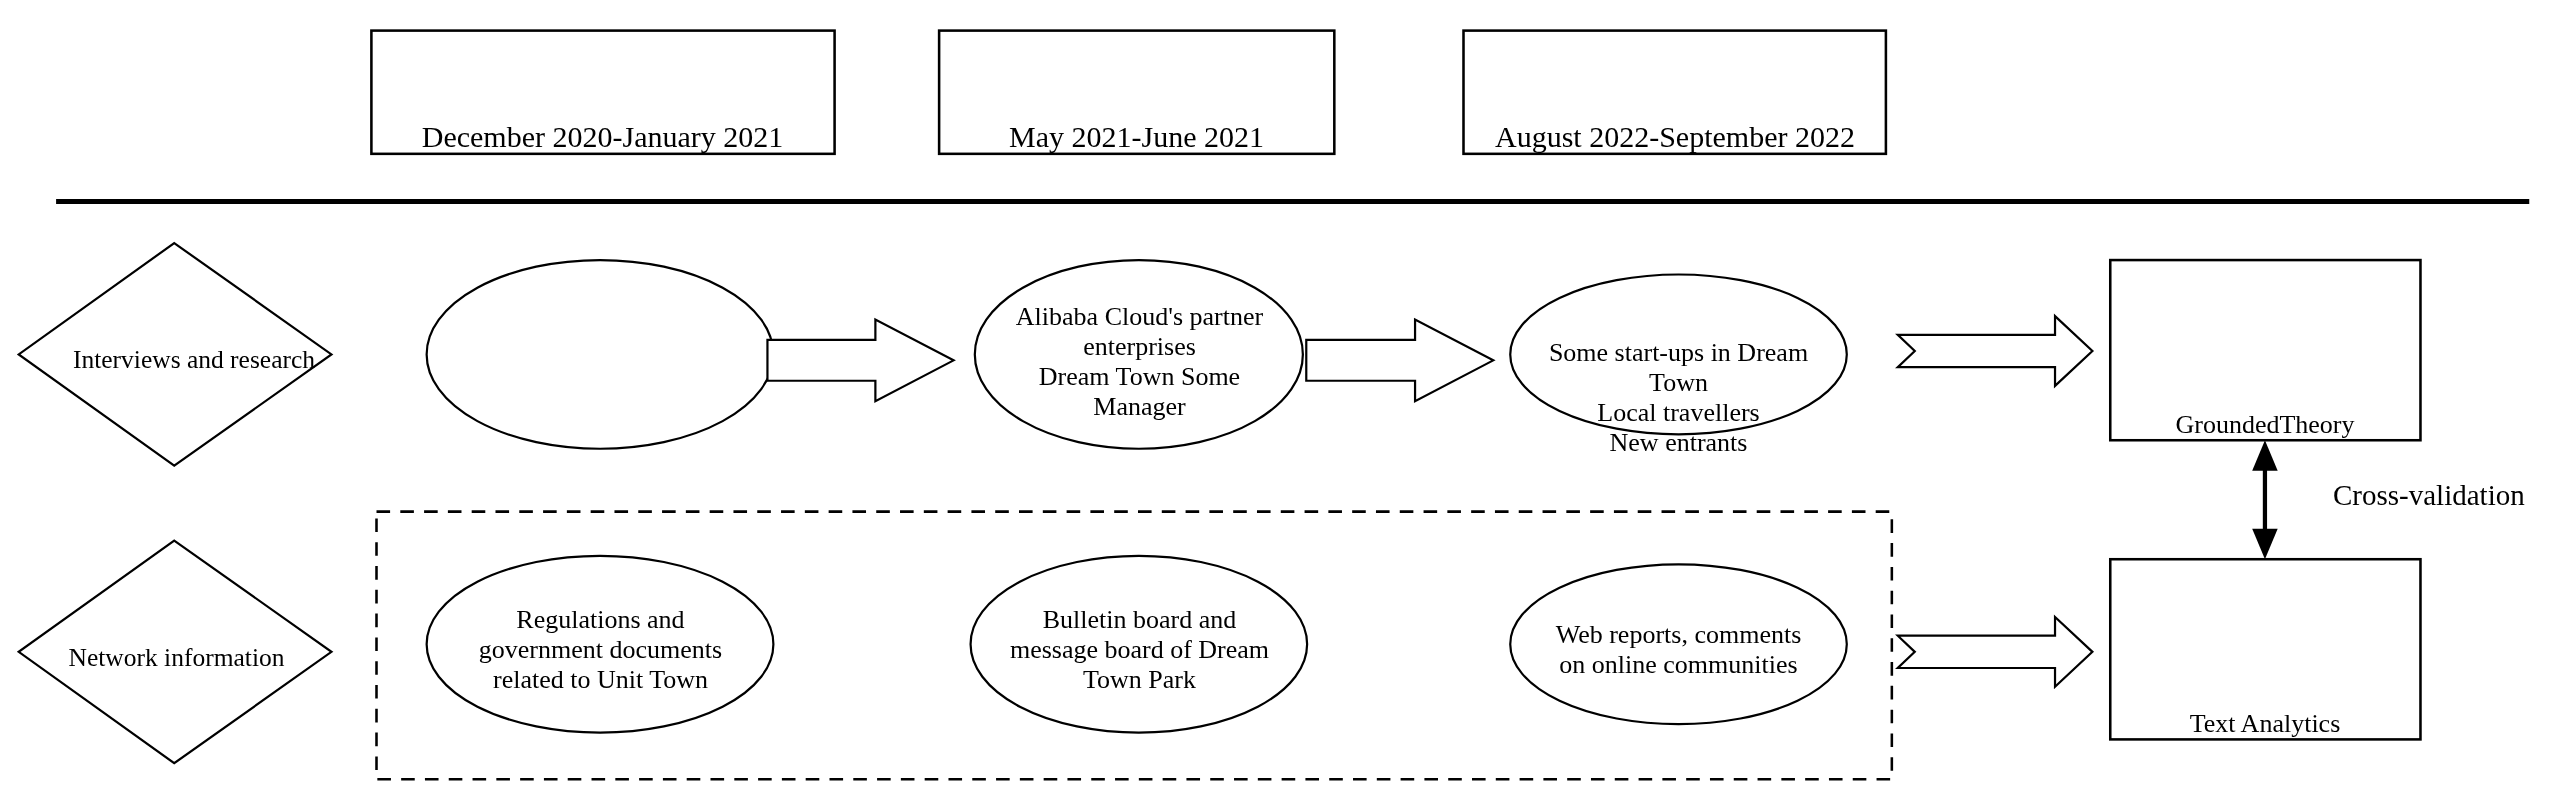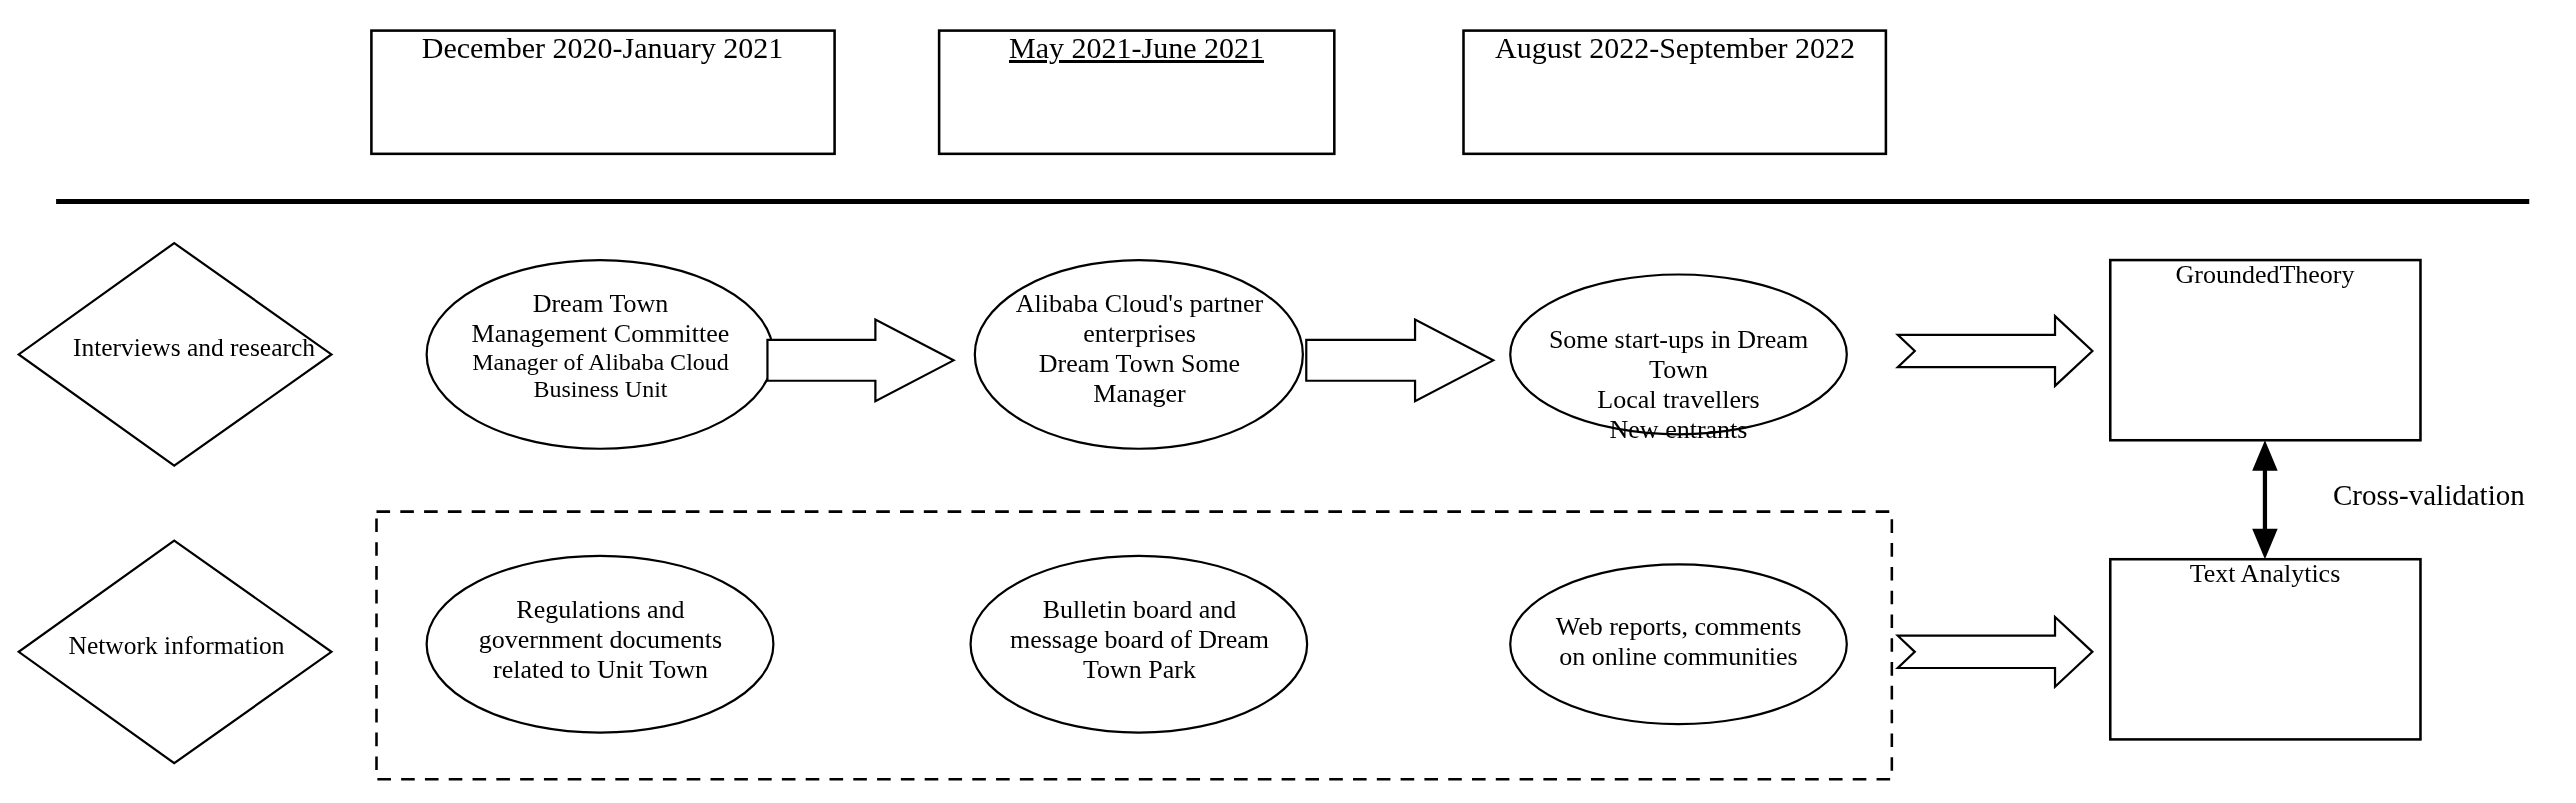--- a/index.html
+++ b/index.html
@@ -80,21 +80,21 @@
     font-size: 26px;
   }
   .cross-label {
     font-size: 29px;
   }
   .centerbox {
     position: absolute;
     display: flex;
     flex-direction: column;
     align-items: center;
-    justify-content: flex-start;
+    justify-content: flex-end;
     text-align: center;
   }
 </style>
 </head>
 <body>
 
 <div id="diagram-root">
 
   <svg class="canvas" viewBox="0 0 3031 946" xmlns="http://www.w3.org/2000/svg">
 
@@ -131,40 +131,34 @@
     <rect class="shape-stroke" x="2483" y="658" width="365" height="212"></rect>
 
     <line class="solid-arrow-line" x1="2665" y1="532" x2="2665" y2="644"></line>
     <polygon class="solid-arrow-head" points="2665,518 2650,554 2680,554"></polygon>
     <polygon class="solid-arrow-head" points="2665,658 2650,622 2680,622"></polygon>
   </svg>
 
   <div class="centerbox period-label" style="left:371px; top:31px; width:463px; height:123px;">
     <span>December 2020-January 2021</span>
   </div>
-  <div class="centerbox period-label" style="left:939px; top:31px; width:395px; height:123px;text-decoration:underline;">
+  <div class="centerbox period-label" style="left:939px; top:31px; width:395px; height:123px;">
     <span>May 2021-June 2021</span>
   </div>
   <div class="centerbox period-label" style="left:1464px; top:31px; width:422px; height:123px;">
     <span>August 2022-September 2022</span>
   </div>
 
   <div class="centerbox diamond-label" style="left:26px; top:333px; width:336px; height:42px;">
     <span>Interviews and research</span>
   </div>
   <div class="centerbox diamond-label" style="left:8.5px; top:631px; width:336px; height:42px;">
     <span>Network information</span>
   </div>
 
-  <div class="centerbox" style="left:427px; top:289px; width:347px; height:133px;">
-    <span class="ellipse-label">Dream  Town</span>
-    <span class="ellipse-label">Management Committee</span>
-    <span class="ellipse-label-sm">Manager of Alibaba Cloud</span>
-    <span class="ellipse-label-sm">Business Unit</span>
-  </div>
 
   <div class="centerbox" style="left:971px; top:289px; width:337px; height:133px;">
     <span class="ellipse-label">Alibaba Cloud's partner</span>
     <span class="ellipse-label">enterprises</span>
     <span class="ellipse-label">Dream  Town Some</span>
     <span class="ellipse-label">Manager</span>
   </div>
 
   <div class="centerbox" style="left:1510px; top:289px; width:337px; height:133px;margin-top:36px;">
     <span class="ellipse-label">Some start-ups in Dream</span>

